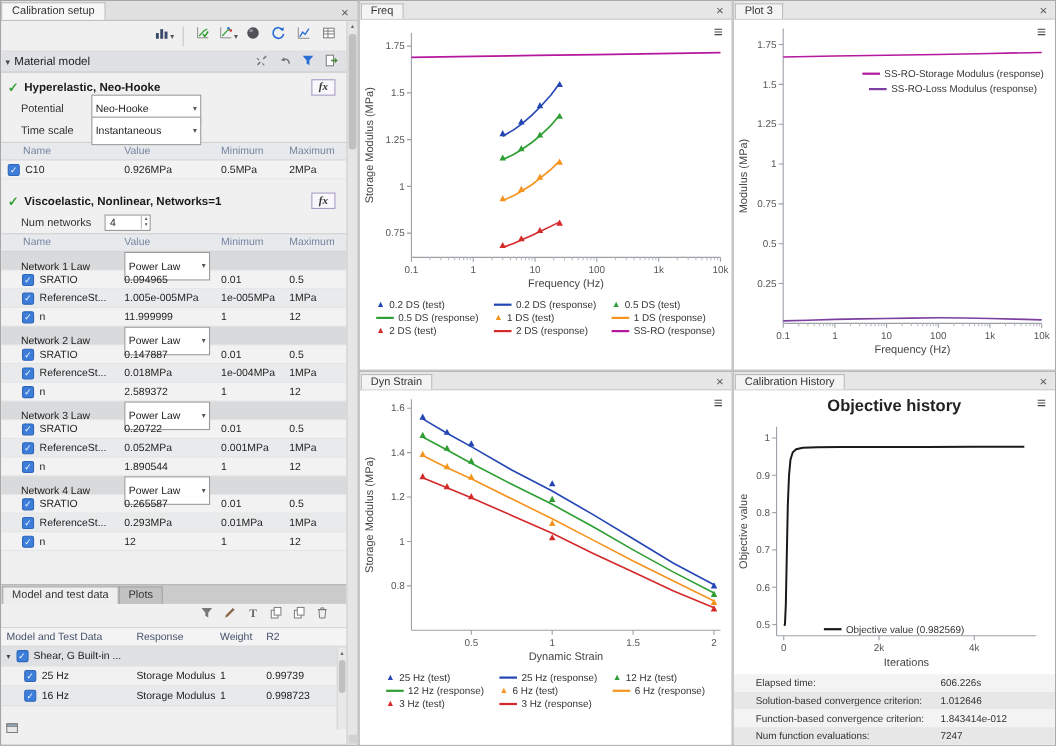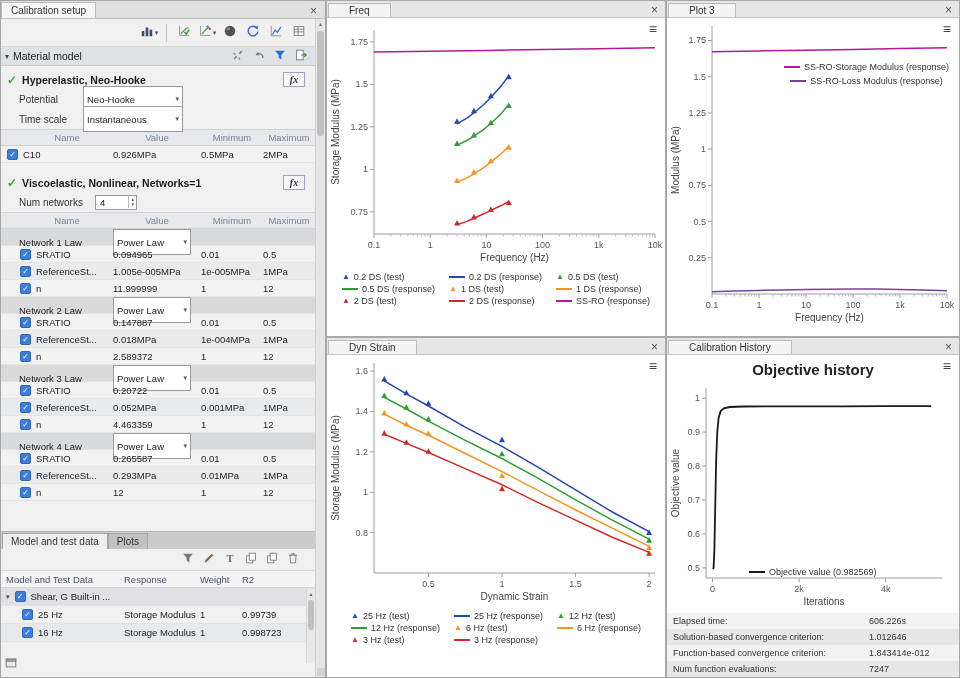--- a/index.html
+++ b/index.html
@@ -24,21 +24,21 @@
   .sect-title-row { display:flex; align-items:center; height:21px; padding:2px 6px 0 6px; font-size:10.5px; font-weight:bold; color:#1a1a1a; }
   .chk-green { color:var(--check-green,#3aa23a); font-weight:bold; margin-right:5px; font-size:12px; }
   .fx-btn { margin-left:auto; margin-right:4px; width:22px; height:15px; border:1px solid #a99cc4; background:#f8f7fb; color:#333; font-style:italic; font-family:"Liberation Serif",serif; font-size:10px; text-align:center; line-height:13px; cursor:pointer; }
   .field-row { display:flex; align-items:center; height:20px; padding-left:18px; font-size:10px; color:#333; gap:8px; }
   .f-label { width:56px; }
   .dd { width:100px; height:15px; background:#fff; border:1px solid #999; font-size:9.5px; display:flex; align-items:center; padding:12px 3px; color:#222; }
   .dd .arr { margin-left:auto; font-size:7px; color:#555; }
   .spin { width:42px; height:15px; background:#fff; border:1px solid #999; font-size:9.5px; display:flex; align-items:center; padding:0 0 0 4px; color:#222; }
   .spin-arrows { margin-left:auto; display:flex; flex-direction:column; font-size:5px; line-height:5px; color:#555; border-left:1px solid #bbb; padding:1px 2px; }
   .pt-head, .pt-row { display:grid; grid-template-columns:106px 88px 62px 52px; padding-left:6px; height:17px; align-items:center; font-size:9.5px; }
-  .pt-head { background:#e7e9ec; color:#7385a0; border-top:1px solid #d2d2d2; border-bottom:1px solid #d2d2d2;text-align:center; }
+  .pt-head { background:#e7e9ec; color:#7385a0; border-top:1px solid #d2d2d2; border-bottom:1px solid #d2d2d2; }
   .pt-head span:first-child { padding-left:14px; }
   .pt-row { background:#f2f2f2; color:#222; border-bottom:1px solid #e4e4e4; }
   .pt-row.alt { background:#e9eaec; }
   .pt-row.law-row { background:#d9dadc; }
   .cell-name { display:flex; align-items:center; gap:5px; }
   .cell-name.ind { padding-left:13px; }
   .cell-name.law { padding-left:12px; color:#222; }
   .cb { width:11px; height:11px; background:var(--cb-blue,#3d7edb); border:1px solid #2f66b8; border-radius:2px; color:#fff; font-size:8px; line-height:10px; text-align:center; flex:0 0 auto; cursor:pointer; }
   .dd.small { width:78px; }
   .bt-tabs { display:flex; height:18px; background:#cbcbcb; align-items:flex-end; margin-top:30px; border-top:1px solid #b5b5b5; padding-left:1px; }
@@ -58,35 +58,35 @@
   .sb-btn { height:10px; font-size:5px; text-align:center; color:#666; line-height:10px; cursor:pointer; }
   .sb-thumb { position:absolute; top:12px; left:1px; width:7px; height:105px; background:#c0c0c0; border-radius:3px; cursor:pointer; }
   .sb-corner { position:absolute; bottom:1px; left:1px; width:8px; height:8px; background:#d2d2d2; }
   .mini-sb { position:absolute; right:0; top:40px; width:9px; height:74px; background:#e8e8e8; border-left:1px solid #d5d5d5; }
   .mini-sb .sb-thumb { top:11px; left:1px; width:6px; height:30px; }
   .corner-win { position:absolute; left:3px; bottom:3px; }
 
   
   .panel { background:#fff; border:1px solid #a8a8a8; position:relative; display:flex; flex-direction:column; overflow:hidden; }
   .p-tabbar { height:17px; background:#e6e6e6; display:flex; align-items:flex-end; border-bottom:1px solid #c4c4c4; padding-right:3px; flex:0 0 auto; }
-  .p-tab { background:#f4f4f4; border:1px solid #bbb; border-bottom:none; padding:1px 20px; font-size:10px; color:#333; margin-left:1px; }
+  .p-tab { background:#f4f4f4; border:1px solid #bbb; border-bottom:none; padding:1px 8px; font-size:10px; color:#333; margin-left:1px; }
   .plot-area { flex:1; position:relative; background:#fff; display:flex; flex-direction:column; align-items:center; }
   .hamburger { position:absolute; top:3px; right:8px; font-size:14px; font-weight:bold; color:#444; cursor:pointer; z-index:3; }
   svg.chart { display:block; flex:0 0 auto; }
   .legend { font-size:9px; color:#333; }
   .legend.grid3 { display:grid; grid-template-columns:auto auto auto; justify-content:center; column-gap:14px; row-gap:2px; margin-top:2px; }
   .lg-item { display:flex; align-items:center; gap:4px; white-space:nowrap; }
   .lg-line { width:16px; height:2px; flex:0 0 auto; }
   .lg-marker { font-size:8px; line-height:8px; flex:0 0 auto; }
   .legend-overlay { position:absolute; display:flex; flex-direction:column; gap:4px; z-index:2;align-items:center; }
   #plot3-legend { top:44px; right:10px; }
   #hist-legend { left:82px; top:212px; }
   .hist-title { text-align:center; font-size:15px; font-weight:bold; color:#222; padding:6px 0 2px 0; flex:0 0 auto; }
   .stats { margin-top:auto; flex:0 0 auto; }
-  .stat-row { display:flex; align-items:center; height:16px; font-size:9px; color:#333; padding:0 6px; background:#f3f3f3; }
+  .stat-row { display:flex; align-items:center; height:16px; font-size:9px; color:#333; padding:0 20px; background:#f3f3f3; }
   .stat-row.alt { background:#e7e7e7; }
   .stat-label { flex:1; }
   .stat-value { width:84px; }
 </style>
 </head>
 <body>
 
 <div class="app">
 
   <div class="left-panel">
@@ -341,21 +341,21 @@
               </span>
               <span>0.052MPa</span>
               <span>0.001MPa</span>
               <span>1MPa</span>
             </div>
             <div class="pt-row">
               <span class="cell-name ind">
                 <span class="cb">✓</span>
                 <span>n</span>
               </span>
-              <span>4.463359</span>
+              <span>1.890544</span>
               <span>1</span>
               <span>12</span>
             </div>
             <div class="pt-row law-row">
               <span class="cell-name law">Network 4 Law</span>
               <span>
                 <div class="dd small">
                   <span>Power Law</span>
                   <span class="arr">▾</span>
                 </div>

